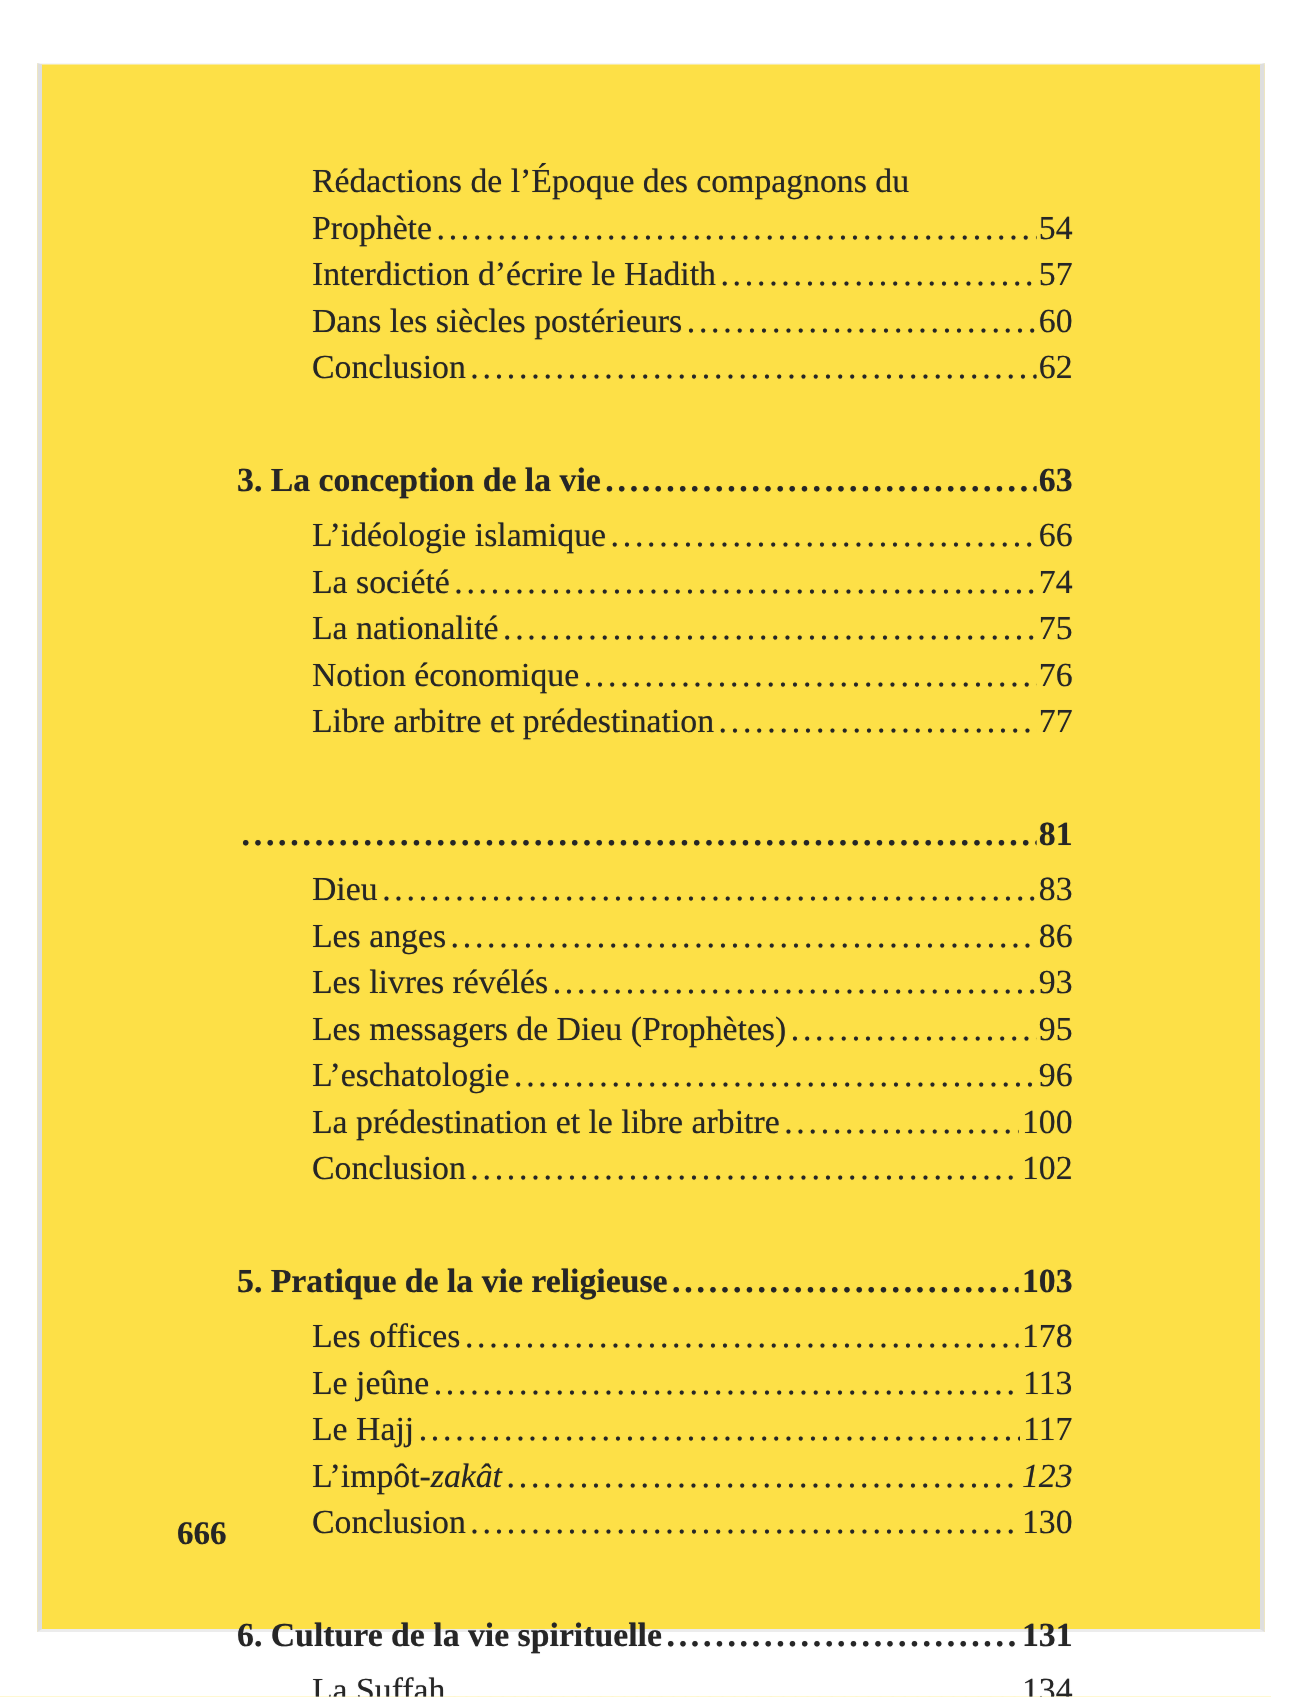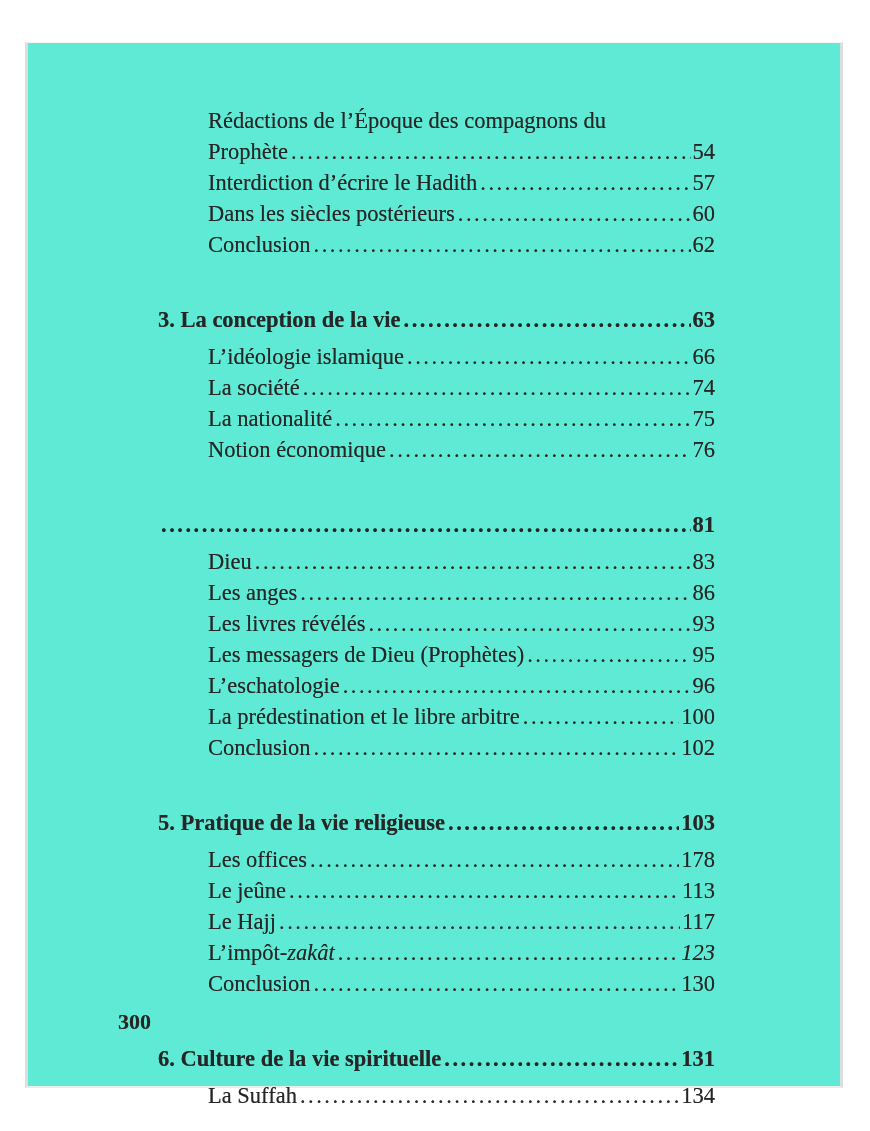--- a/index.html
+++ b/index.html
@@ -15,21 +15,21 @@
     color: #262626;
     overflow: hidden;
   }
   .sheet {
     position: absolute;
     left: 25px;
     top: 42px;
     width: 818px;
     height: 1046px;
     box-sizing: border-box;
-    background: #5eead4;
+    background: #fde047;
     border-left: 3px solid #dedede;
     border-right: 3px solid #dedede;
     border-bottom: 2px solid #ececec;
     border-top: 1px solid #f6f6f6;
   }
   .toc {
     position: absolute;
     left: 130px;
     top: 62px;
     width: 557px;
@@ -122,20 +122,25 @@
       <div class="row sub">
         <span class="title"><span>La nationalité</span></span>
         <span class="dots"></span>
         <span class="pagenum">75</span>
       </div>
       <div class="row sub">
         <span class="title"><span>Notion économique</span></span>
         <span class="dots"></span>
         <span class="pagenum">76</span>
       </div>
+      <div class="row sub">
+        <span class="title"><span>Libre arbitre et prédestination</span></span>
+        <span class="dots"></span>
+        <span class="pagenum">77</span>
+      </div>
       <div class="row chapter">
         <span class="dots"></span>
         <span class="pagenum">81</span>
       </div>
       <div class="row sub">
         <span class="title"><span>Dieu</span></span>
         <span class="dots"></span>
         <span class="pagenum">83</span>
       </div>
       <div class="row sub">
@@ -202,14 +207,14 @@
         <span class="title"><span>6. Culture de la vie spirituelle</span></span>
         <span class="dots"></span>
         <span class="pagenum">131</span>
       </div>
       <div class="row sub">
         <span class="title"><span>La Suffah</span></span>
         <span class="dots"></span>
         <span class="pagenum">134</span>
       </div>
     </div>
-  <div class="folio">300</div>
+  <div class="folio">666</div>
 </div>
 
 </body></html>

